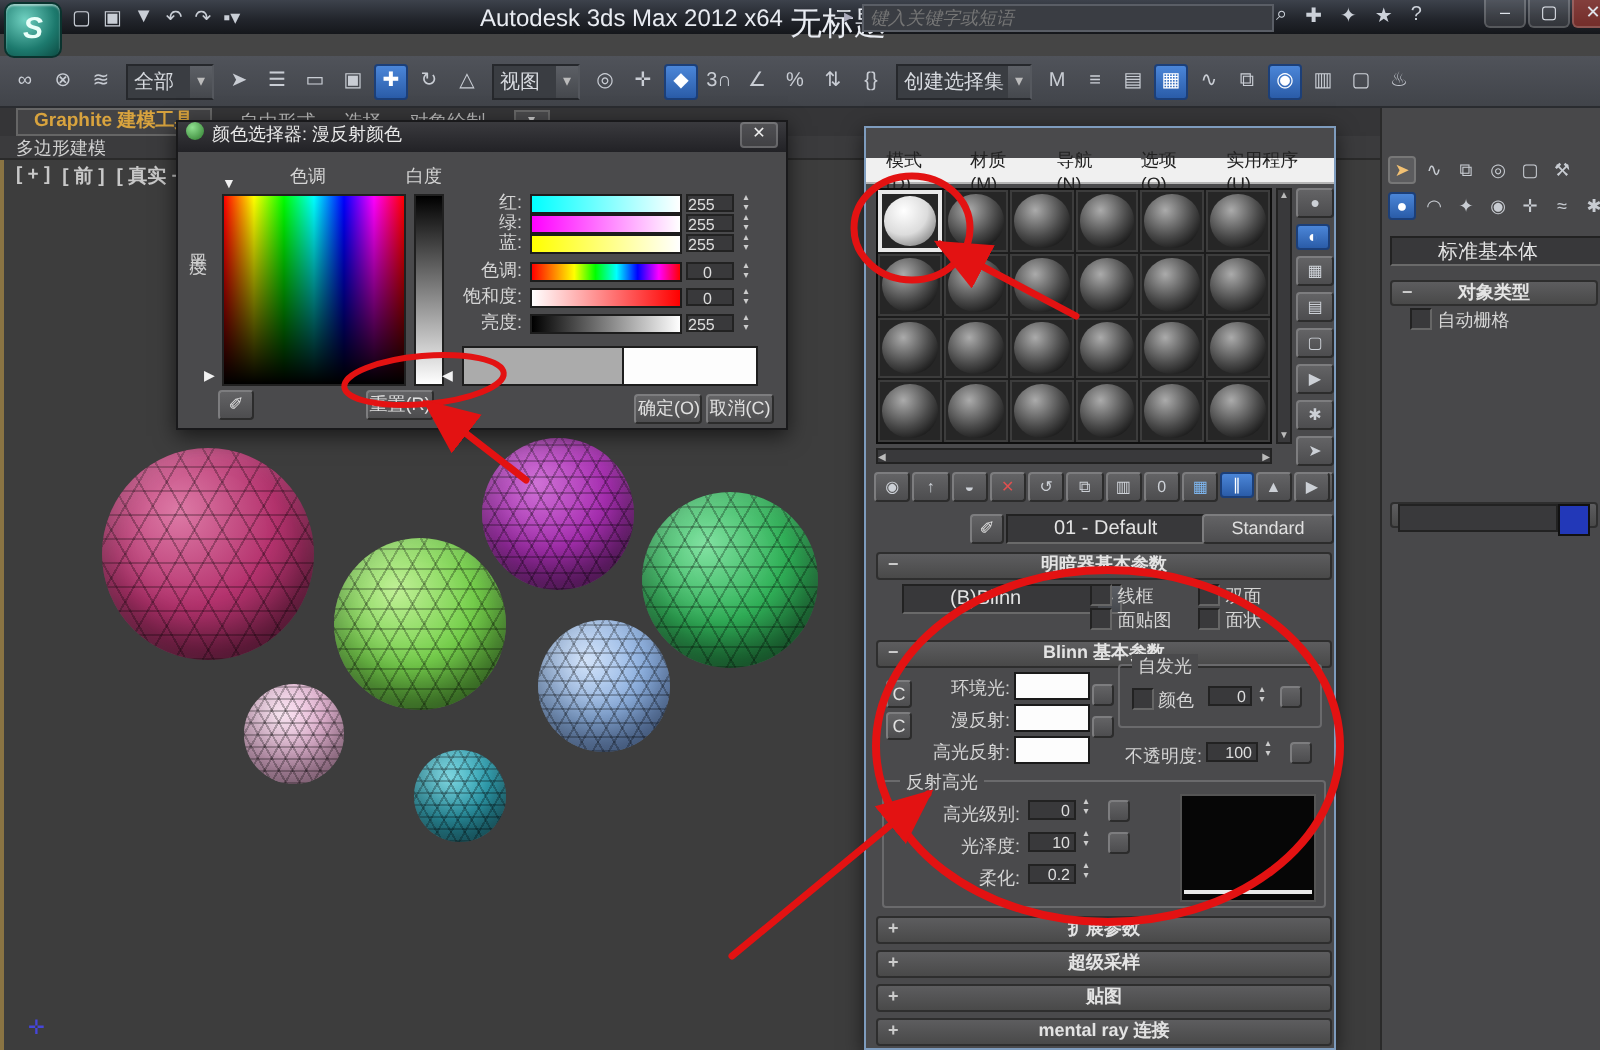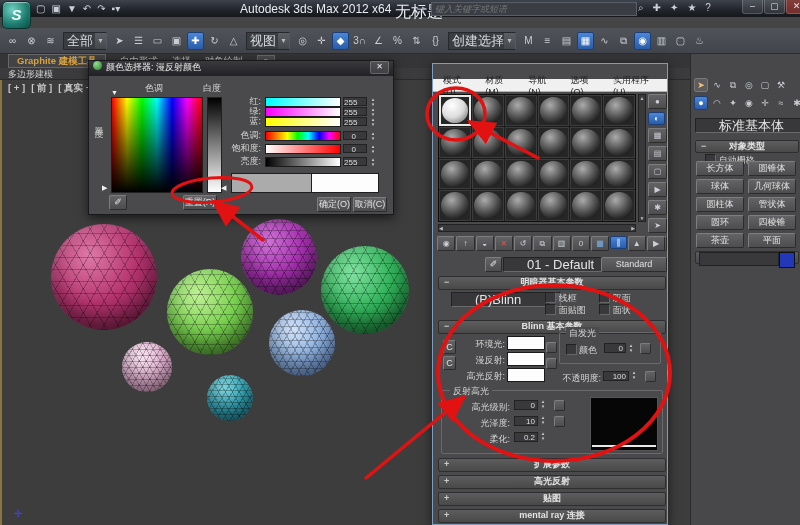--- a/index.html
+++ b/index.html
@@ -35,21 +35,21 @@
 
   
   #toolbar{left:0;top:28px;width:800px;height:26px;background:linear-gradient(#50535a,#41444a);
     border-bottom:1px solid #2a2c30;display:flex;align-items:center;gap:2px;padding-left:4px;box-sizing:border-box;}
   .tbico{width:17px;height:18px;text-align:center;line-height:18px;font-size:10px;color:#c9cdd4;
     border-radius:2px;}
   .tbico.on{background:linear-gradient(#4b86d8,#2a5ca8);border:1px solid #1c3f78;color:#fff;
     box-sizing:border-box;line-height:16px;}
   .dd{height:16px;background:#3a3d42;border:1px solid #26282c;border-right-color:#55585e;
     display:flex;align-items:center;margin:0 2px;}
-  .ddv{flex:1;padding:0 3px;color:#d8dbe0;font-size:13px;white-space:nowrap;overflow:hidden;}
+  .ddv{flex:1;padding:0 3px;color:#d8dbe0;font-size:10px;white-space:nowrap;overflow:hidden;}
   .dda{width:11px;text-align:center;color:#bbb;font-size:8px;background:linear-gradient(#5c5f65,#45484d);height:100%;line-height:15px;}
 
   
   #ribbontabs{left:0;top:54px;width:690px;height:14px;background:#353537;display:flex;align-items:center;gap:14px;padding-left:8px;box-sizing:border-box;}
   #ribbontab0{color:#d8a33e;font-weight:bold;font-size:9.5px;border:1px solid #666;background:#434345;padding:0 8px;line-height:12px;}
   .ribbontab{color:#b9b9b9;font-size:9.5px;}
   #ribbonmin{width:16px;height:10px;border:1px solid #666;background:#4a4a4c;color:#ccc;font-size:7px;text-align:center;line-height:9px;}
   #ribbonpanel{left:0;top:68px;width:690px;height:12px;background:#3b3b3d;border-bottom:1px solid #2a2a2a;
     color:#cfcfcf;font-size:9px;line-height:12px;padding-left:8px;box-sizing:border-box;}
 
@@ -293,32 +293,20 @@
       <span class="dda">▾</span>
     </div>
     <div class="abs roll" style="left:4px;top:86px;width:102px;height:11px">
       <b>−</b>
       <span>对象类型</span>
     </div>
     <div class="abs" style="left:14px;top:100px">
       <span class="chk"></span>
       <span style="color:#d5d5d5;font-size:9px;vertical-align:top">自动栅格</span>
     </div>
-    <div id="objgrid">
-        <div class="btn3d objbtn">长方体</div>
-        <div class="btn3d objbtn">圆锥体</div>
-        <div class="btn3d objbtn">球体</div>
-        <div class="btn3d objbtn">几何球体</div>
-        <div class="btn3d objbtn">圆柱体</div>
-        <div class="btn3d objbtn">管状体</div>
-        <div class="btn3d objbtn">圆环</div>
-        <div class="btn3d objbtn">四棱锥</div>
-        <div class="btn3d objbtn">茶壶</div>
-        <div class="btn3d objbtn">平面</div>
-      </div>
     <div class="abs roll" style="left:4px;top:184px;width:102px;height:11px">
       <b>−</b>
       <span>名称和颜色</span>
     </div>
     <input id="namefield" class="abs" style="">
     <div id="nameswatch" class="abs" style="background: rgb(34, 56, 184);"></div>
   </div>
 
   <div id="cpicker" class="abs">
     <div id="cpTitle" class="abs">
@@ -573,21 +561,21 @@
       <span class="plbl" style="left:4px;top:42px;width:64px">柔化:</span>
       <span class="spinbox" style="left:72px;top:41px;width:24px">0.2</span>
       <span class="spinarr" style="left:97px;top:40px">▴<br>▾</span>
       <span id="curvebox">
           <span id="curveline"></span>
         </span>
     </div>
 
     <div id="merolls" class="abs" style="left:5px;top:394px;width:226px">
         <div class="roll"><b>+</b><span>扩展参数</span></div>
-        <div class="roll"><b>+</b><span>高光反射</span></div>
+        <div class="roll"><b>+</b><span>超级采样</span></div>
         <div class="roll"><b>+</b><span>贴图</span></div>
         <div class="roll"><b>+</b><span>mental ray 连接</span></div>
       </div>
   </div>
 
   <svg id="anno" class="abs" viewBox="0 0 800 525">
     <defs>
       <marker id="ah" markerWidth="9" markerHeight="9" refX="7" refY="3.5" orient="auto">
         <path d="M0,0 L8,3.5 L0,7 Z" style="fill:var(--red)"></path>
       </marker>

